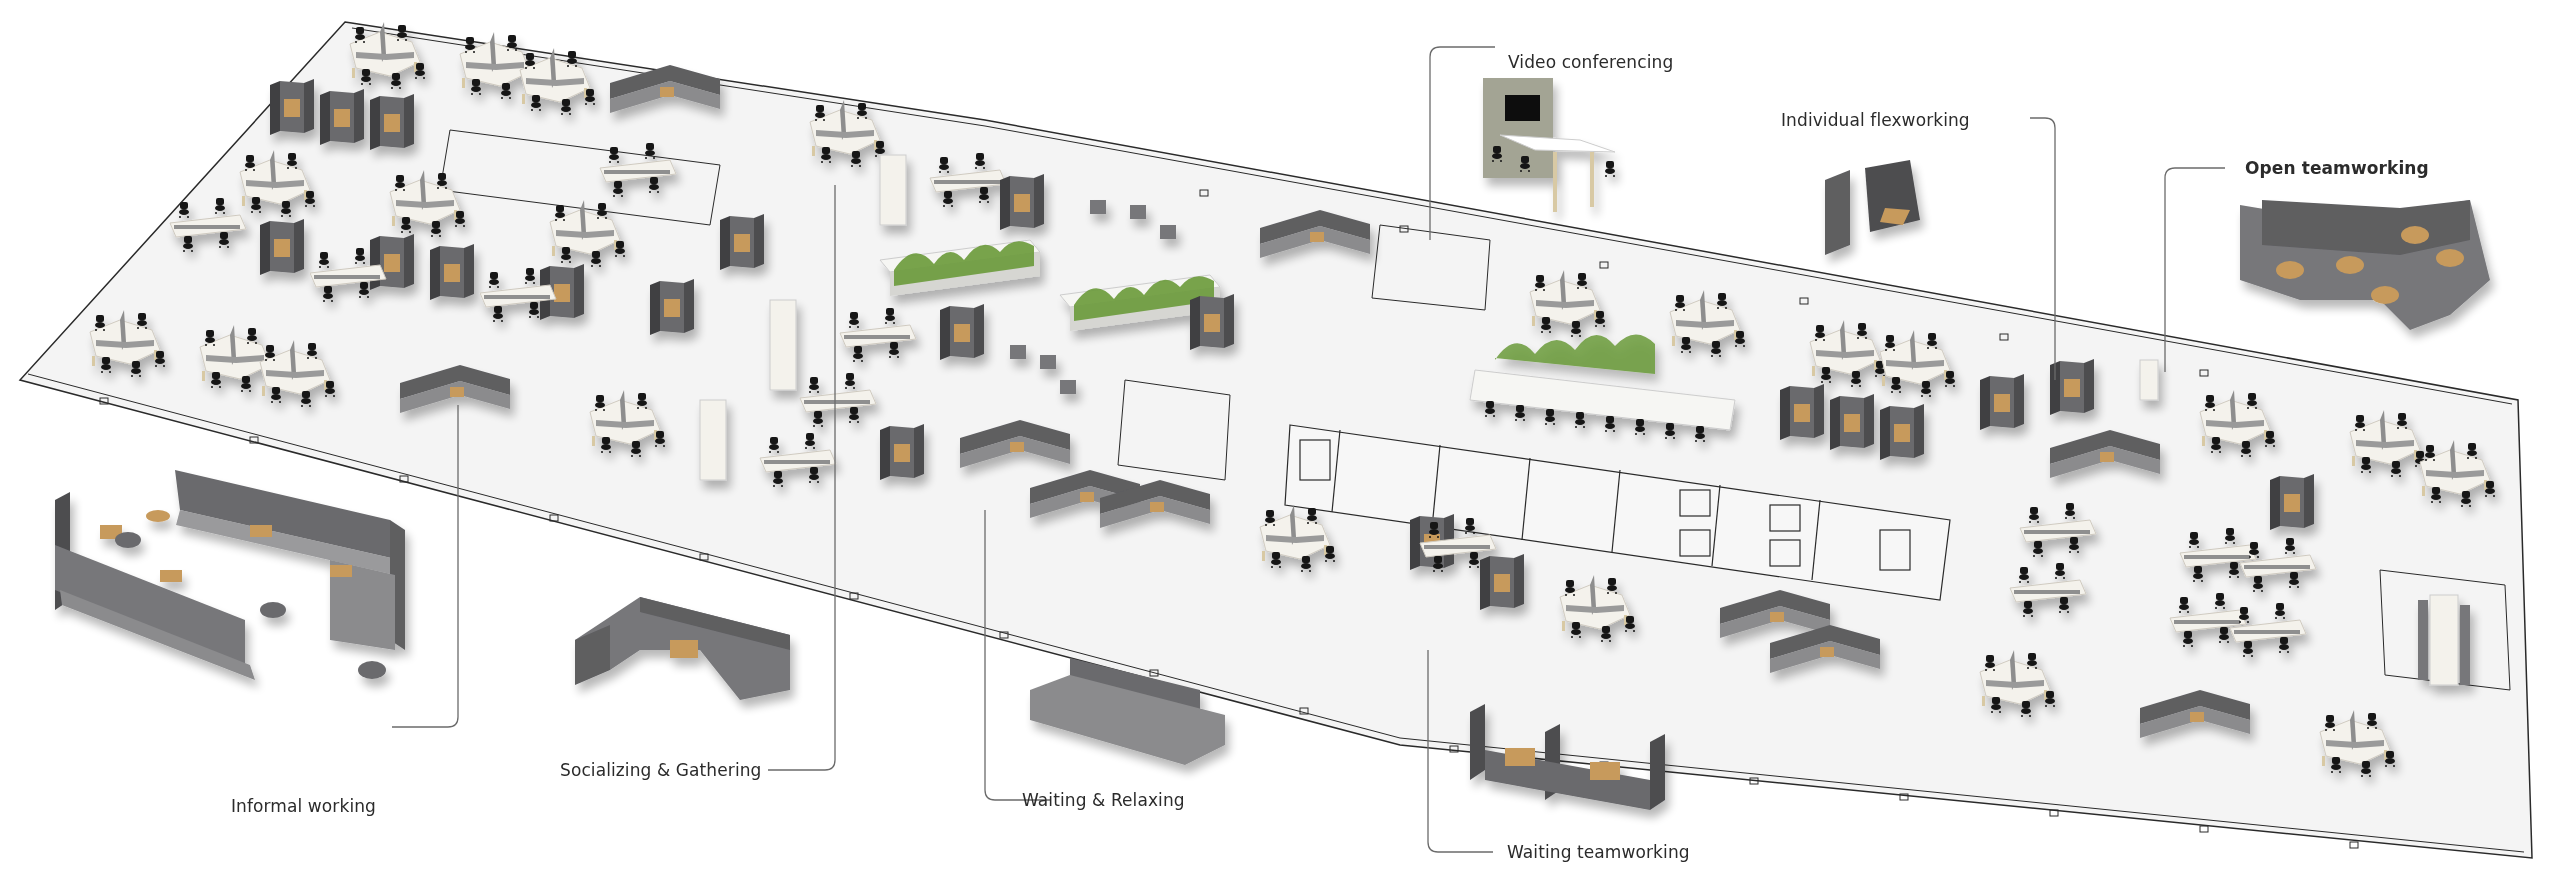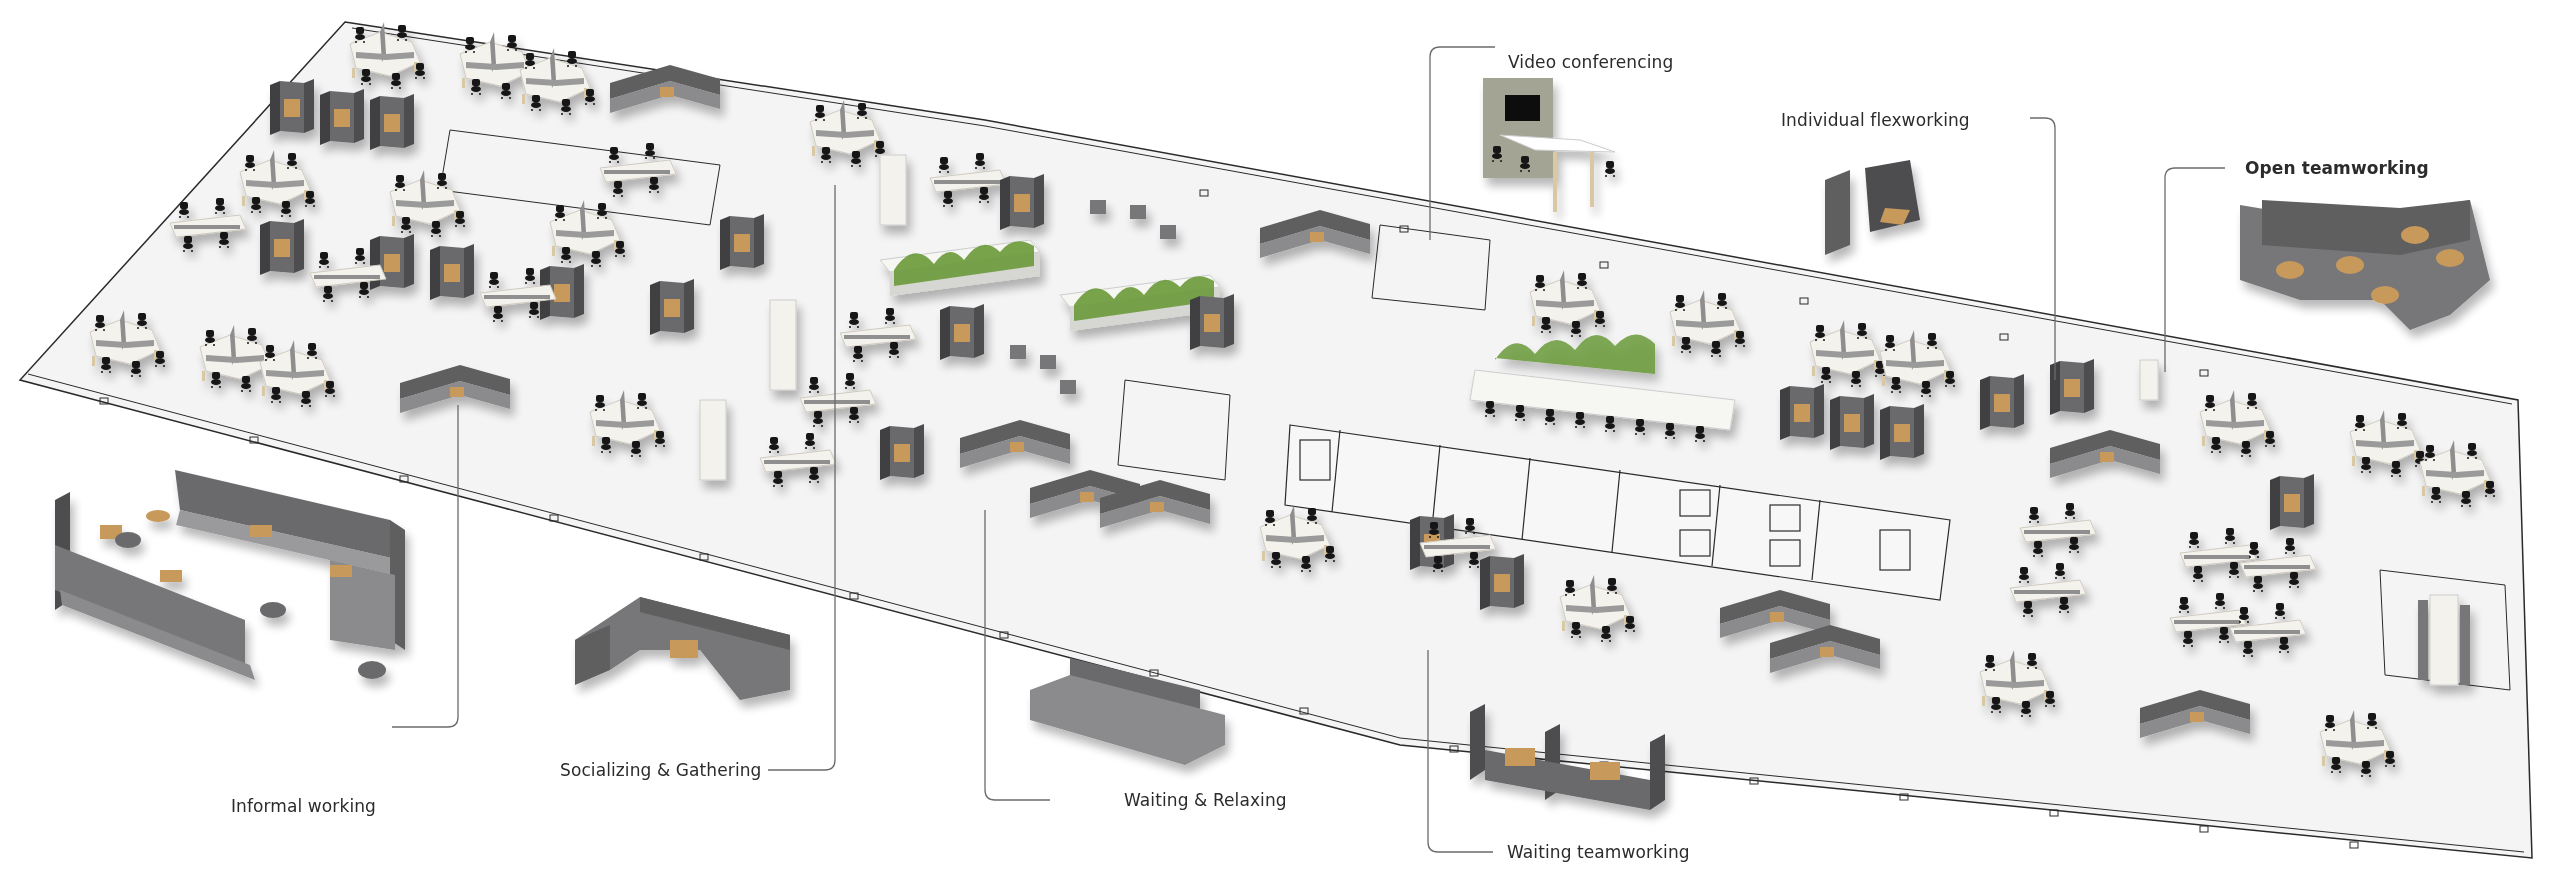--- a/index.html
+++ b/index.html
@@ -308,16 +308,16 @@
     <path d="M1050,800 L995,800 Q985,800 985,790 L985,510"></path>
     <path d="M1493,852 L1438,852 Q1428,852 1428,842 L1428,650"></path>
   </g>
 </svg>
 
 <div class="label" style="left:1508px; top:36px;margin-top:16px;">Video conferencing</div>
 <div class="label" style="left:1781px; top:110px;">Individual flexworking</div>
 <div class="label" style="left:2245px; top:158px;font-weight:bold;">Open teamworking</div>
 <div class="label" style="left:231px; top:760px;margin-top:36px;">Informal working</div>
 <div class="label" style="left:560px; top:760px;">Socializing &amp; Gathering</div>
-<div class="label" style="left:1124px; top:790px;">Waiting &amp; Relaxing</div>
+<div class="label" style="left:1022px; top:790px;">Waiting &amp; Relaxing</div>
 <div class="label" style="left:1507px; top:842px;">Waiting teamworking</div>
 
 </div>
 
 </body></html>

